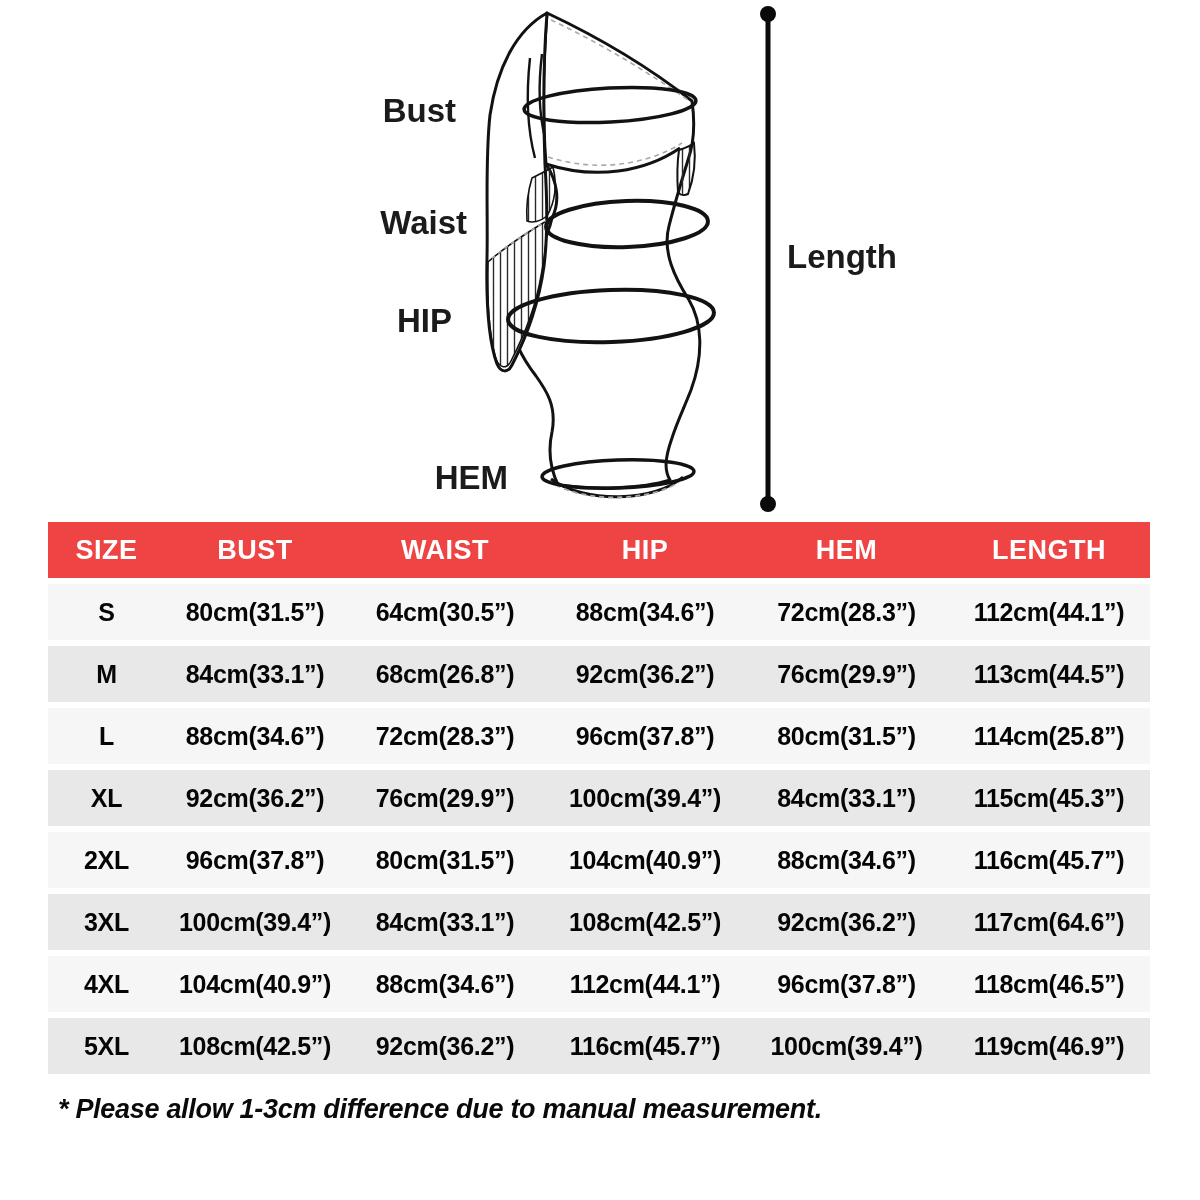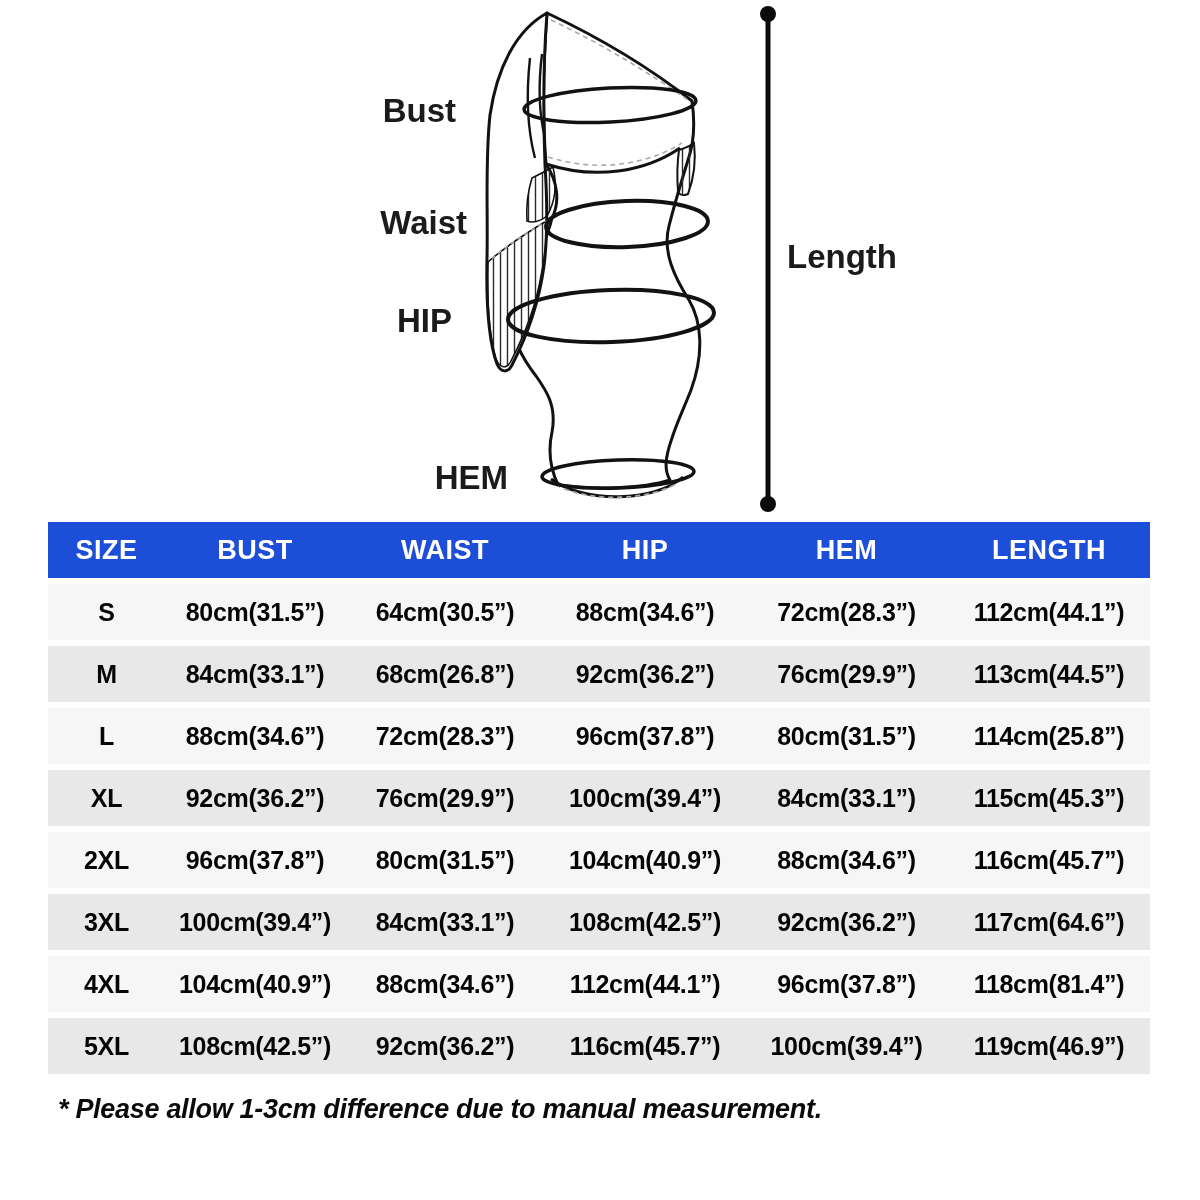--- a/index.html
+++ b/index.html
@@ -8,21 +8,21 @@
     font-family:"Liberation Sans", sans-serif;
   }
   .diagram{position:relative;width:1200px;height:516px;}
   .diagram svg{position:absolute;left:0;top:0;}
 
   table.size-table{
     border-collapse:separate;border-spacing:0 6px;table-layout:fixed;
     width:1102px;margin:0 0 0 48px;background:#ffffff;
   }
   table.size-table th{
-    background:#1d4ed8;color:#ffffff;height:56px;
+    background:#ef4444;color:#ffffff;height:56px;
     font-size:27px;font-weight:700;letter-spacing:.5px;text-align:center;
     padding:0;
   }
   table.size-table td{
     height:56px;text-align:center;vertical-align:middle;
     font-size:25px;font-weight:700;letter-spacing:-.3px;color:#050505;
     padding:0;white-space:nowrap;
   }
   table.size-table tbody tr:nth-child(odd) td{background:#f6f6f6;}
   table.size-table tbody tr:nth-child(even) td{background:#e8e8e8;}
@@ -182,21 +182,21 @@
       <td>108cm(42.5”)</td>
       <td>92cm(36.2”)</td>
       <td>117cm(64.6”)</td>
     </tr>
     <tr>
       <td>4XL</td>
       <td>104cm(40.9”)</td>
       <td>88cm(34.6”)</td>
       <td>112cm(44.1”)</td>
       <td>96cm(37.8”)</td>
-      <td>118cm(81.4”)</td>
+      <td>118cm(46.5”)</td>
     </tr>
     <tr>
       <td>5XL</td>
       <td>108cm(42.5”)</td>
       <td>92cm(36.2”)</td>
       <td>116cm(45.7”)</td>
       <td>100cm(39.4”)</td>
       <td>119cm(46.9”)</td>
     </tr>
   </tbody>

